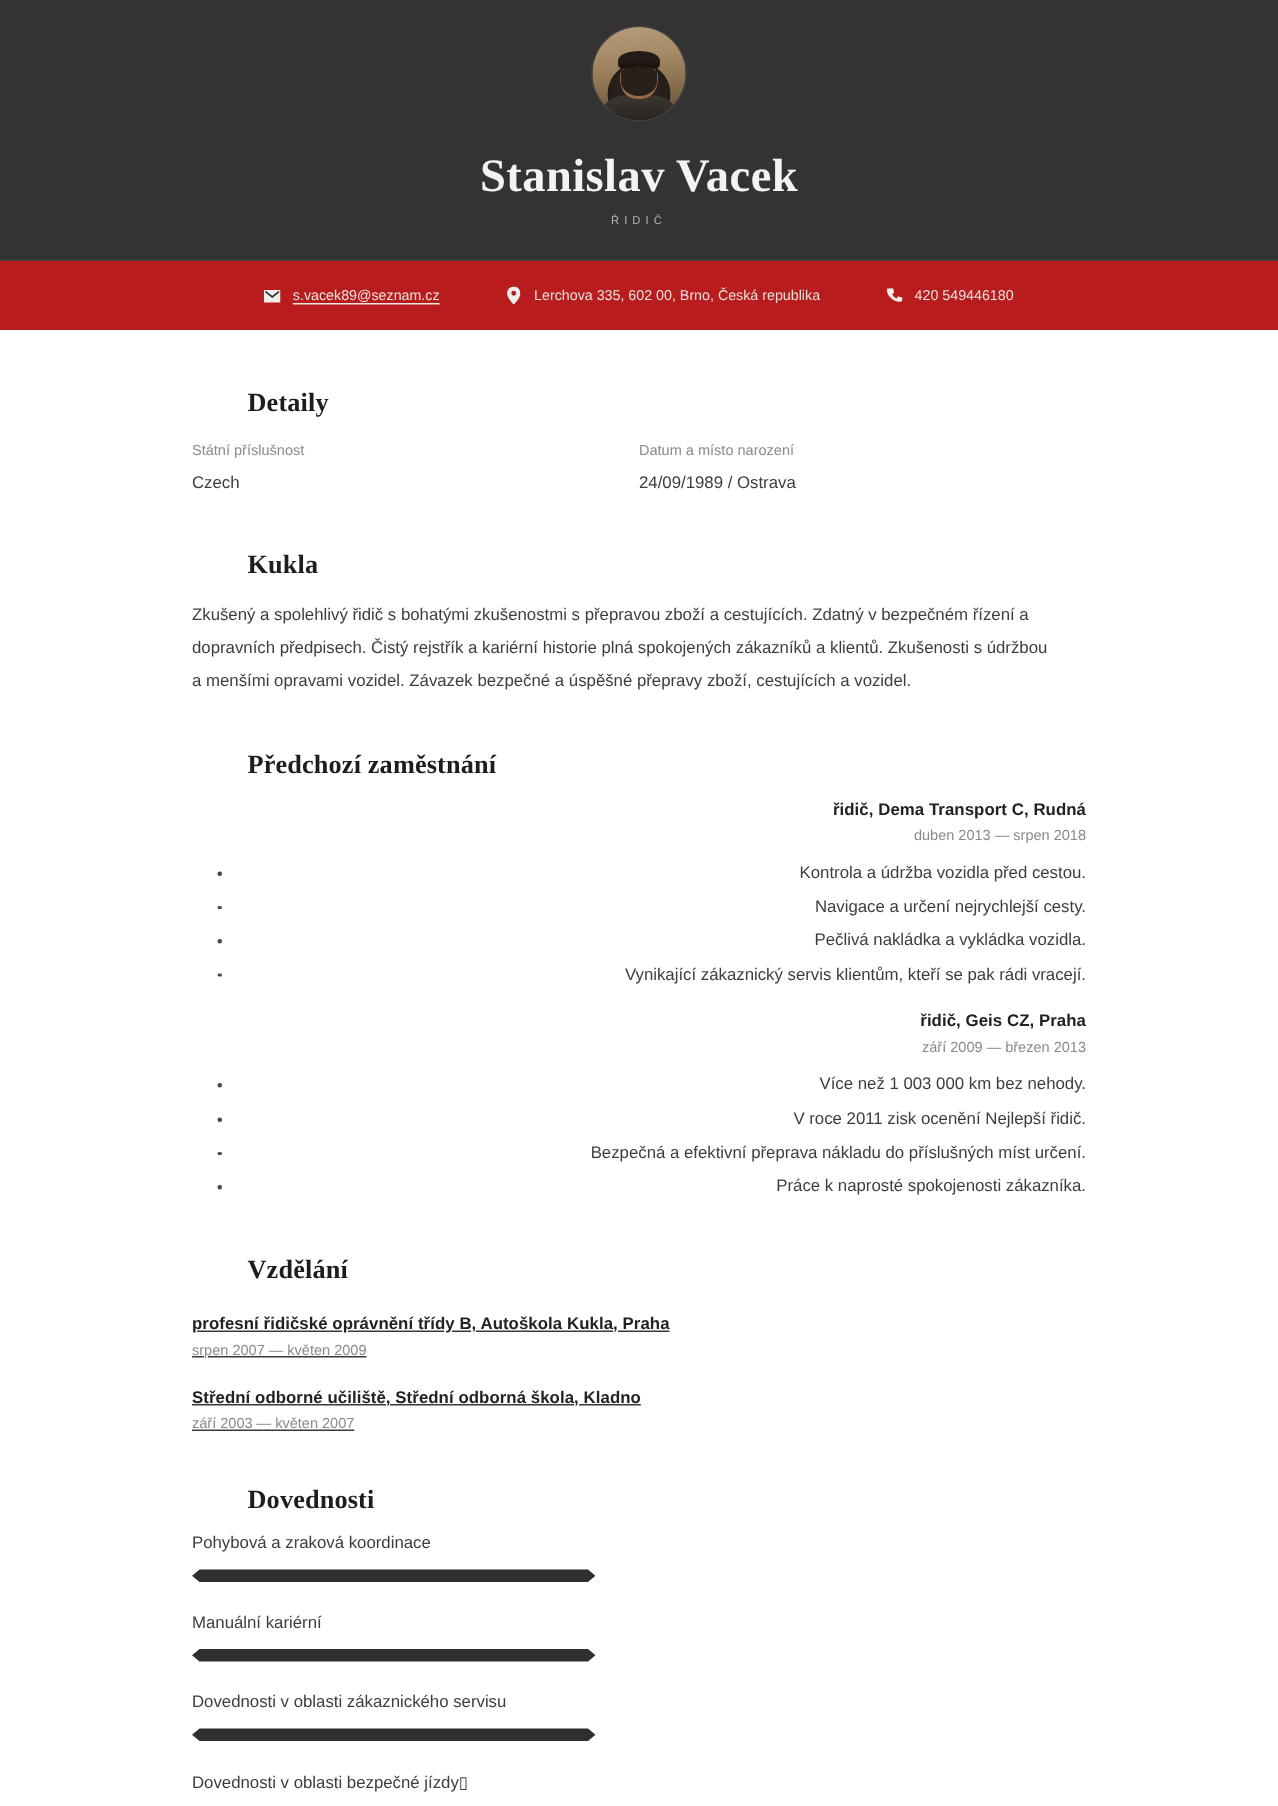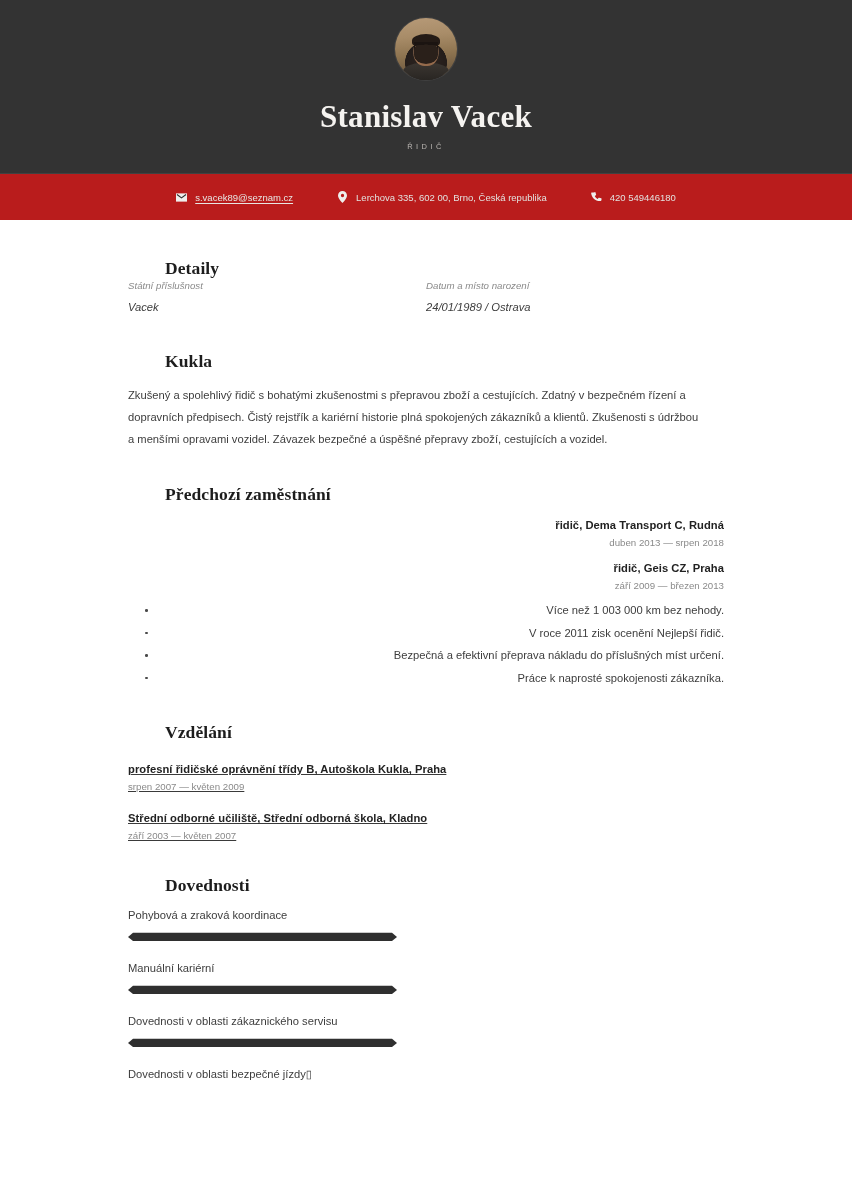--- a/index.html
+++ b/index.html
@@ -108,21 +108,21 @@
   .section-title {
     font-family:"Liberation Serif", serif;
     font-weight:700;
     font-size:17.5px;
     color:#1d1d1d;
     letter-spacing:0.1px;
     margin-left:37px;
   }
 
   
-  .details-wrap { margin-top:0; display:flex;font-style:italic; }
+  .details-wrap { margin-top:15px; display:flex; }
   .details-col { width:329px; }
   .details-label { font-size:9.7px; color:#8a8a8a; line-height:1.5; }
   .details-value { font-size:11.2px; color:#3c3c3c; margin-top:5px; line-height:1.5; }
 
   
   .profile-block { margin-top:36px; }
   .profile-text {
     margin-top:13px;
     font-size:11.2px;
     line-height:1.95;
@@ -220,40 +220,46 @@
     </div>
   </div>
 
   <div class="content">
 
     <div class="section">
       <div class="section-title">Detaily</div>
       <div class="details-wrap">
         <div class="details-col">
           <div class="details-label">Státní příslušnost</div>
-          <div class="details-value">Vacek</div>
+          <div class="details-value">Czech</div>
         </div>
         <div class="details-col">
           <div class="details-label">Datum a místo narození</div>
-          <div class="details-value">24/01/1989 / Ostrava</div>
+          <div class="details-value">24/09/1989 / Ostrava</div>
         </div>
       </div>
     </div>
 
     <div class="section profile-block">
       <div class="section-title">Kukla</div>
       <div class="profile-text">Zkušený a spolehlivý řidič s bohatými zkušenostmi s přepravou zboží a cestujících. Zdatný v bezpečném řízení a dopravních předpisech. Čistý rejstřík a kariérní historie plná spokojených zákazníků a klientů. Zkušenosti s údržbou a menšími opravami vozidel. Závazek bezpečné a úspěšné přepravy zboží, cestujících a vozidel.</div>
     </div>
 
     <div class="section exp-block">
       <div class="section-title">Předchozí zaměstnání</div>
 
       <div class="entry">
         <div class="entry-title">řidič, Dema Transport C, Rudná</div>
         <div class="entry-date">duben 2013 — srpen 2018</div>
+        <ul class="entry-bullets">
+          <li>Kontrola a údržba vozidla před cestou.</li>
+          <li>Navigace a určení nejrychlejší cesty.</li>
+          <li>Pečlivá nakládka a vykládka vozidla.</li>
+          <li>Vynikající zákaznický servis klientům, kteří se pak rádi vracejí.</li>
+        </ul>
       </div>
 
       <div class="entry">
         <div class="entry-title">řidič, Geis CZ, Praha</div>
         <div class="entry-date">září 2009 — březen 2013</div>
         <ul class="entry-bullets">
           <li>Více než 1 003 000 km bez nehody.</li>
           <li>V roce 2011 zisk ocenění Nejlepší řidič.</li>
           <li>Bezpečná a efektivní přeprava nákladu do příslušných míst určení.</li>
           <li>Práce k naprosté spokojenosti zákazníka.</li>

